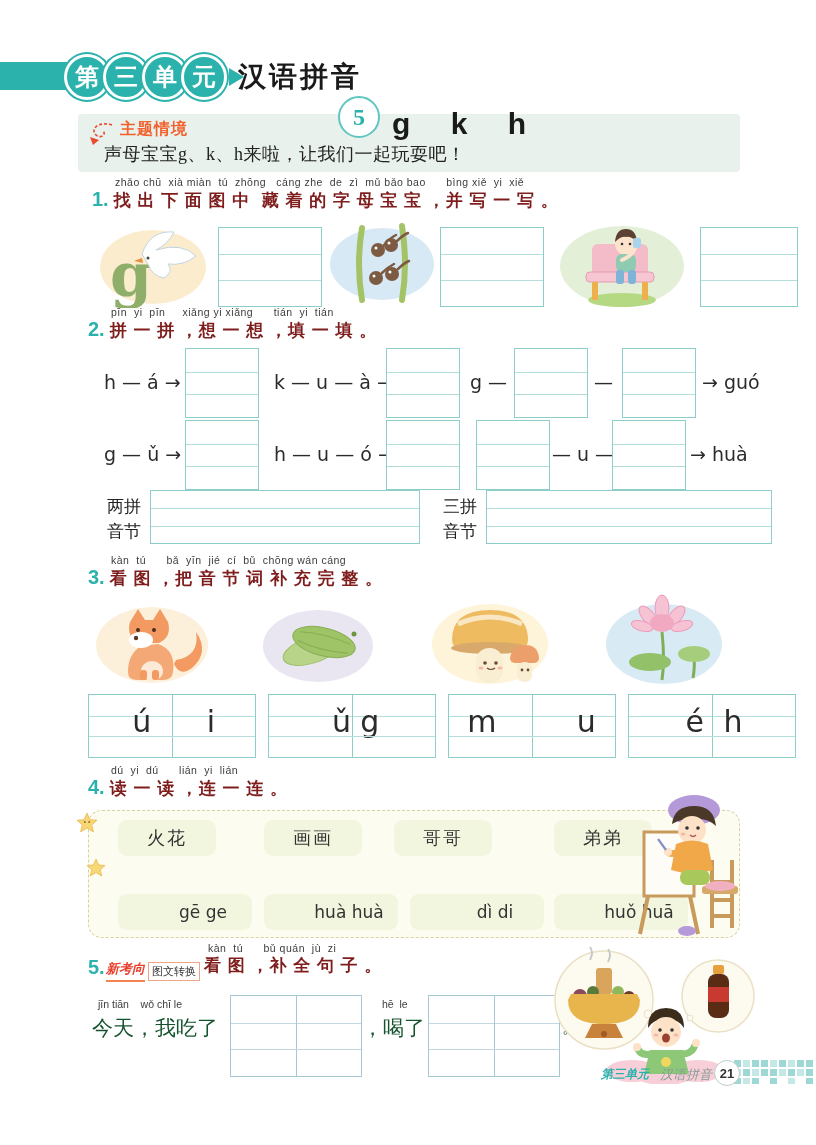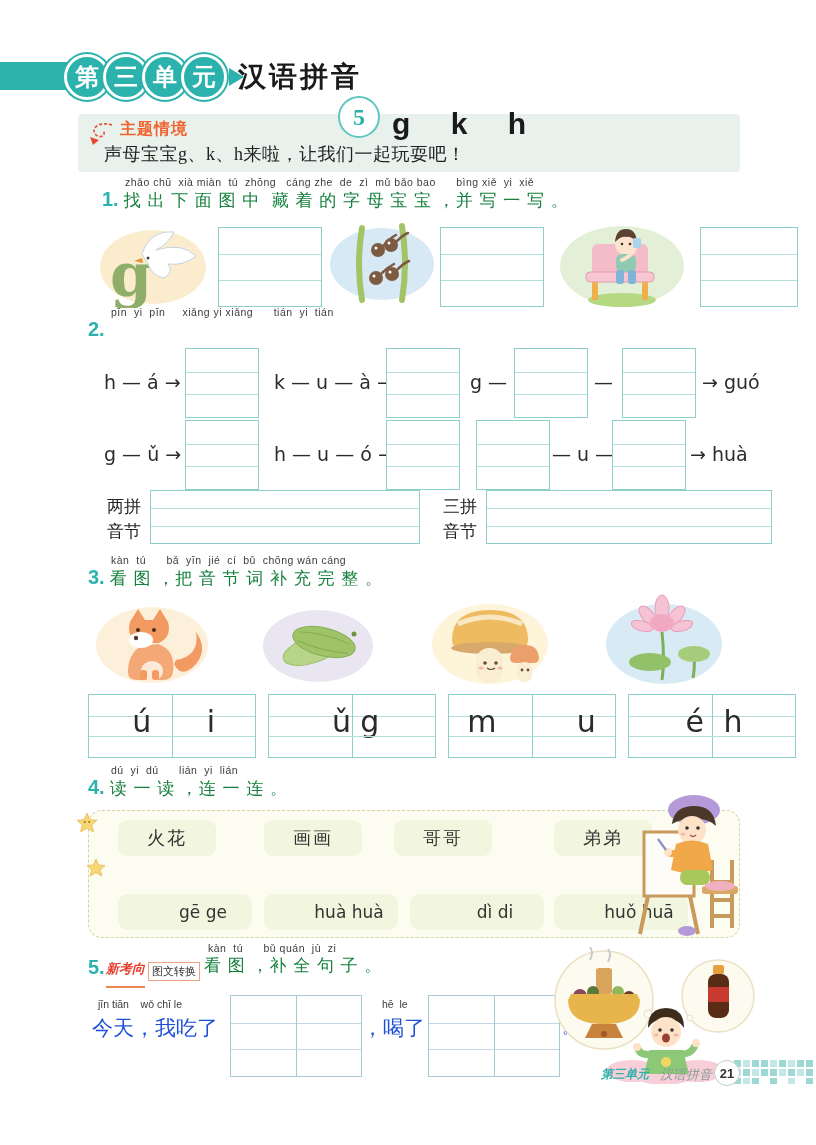--- a/index.html
+++ b/index.html
@@ -22,21 +22,21 @@
        color:#2cb2ac;font-weight:bold;font-size:24px;font-family:"Liberation Serif",serif;}
   .lesson-letters{position:absolute;left:392px;top:94px;font-size:30px;font-weight:bold;color:#1a1a1a;letter-spacing:16px;margin-top:13px;}
   .theme-label{position:absolute;left:120px;top:119px;color:#f2622e;font-weight:bold;font-size:16px;letter-spacing:1px;}
   .theme-text{position:absolute;left:104px;top:142px;font-size:18px;color:#222;
        font-family:"Liberation Serif",serif;letter-spacing:0.5px;}
   
   .qhead{position:absolute;}
   .qpy{font-size:10.5px;color:#3c3c3c;margin-left:23px;white-space:pre;letter-spacing:0.5px;}
   .qline{display:flex;align-items:baseline;margin-top:0px;}
   .qnum{color:#2cb2ac;font-weight:bold;font-size:20px;margin-right:5px;}
-  .qtext{font-weight:normal;font-size:17px;color:#15803d;letter-spacing:1px;white-space:pre;}
+  .qtext{font-weight:bold;font-size:17px;color:#7f1d1d;letter-spacing:1px;white-space:pre;}
   
   .g4{position:absolute;background:#fff;border:1.3px solid #8ccfca;}
   .g4::before,.g4::after{content:"";position:absolute;left:0;right:0;border-top:1px solid #b4ded9;}
   .g4::before{top:33.33%;}
   .g4::after{top:66.66%;}
   .g4 .vd{position:absolute;top:-1px;bottom:-1px;left:50%;border-left:1.3px solid #8ccfca;}
   .g4.blue{border-color:#a6c8d4;}
   .g4.blue::before,.g4.blue::after{border-top-color:#c3d8e2;}
   .g4.blue .vd{border-left-color:#a6c8d4;}
   
@@ -47,25 +47,25 @@
   
   .q4-panel{position:absolute;left:88px;top:810px;width:650px;height:126px;background:#fdfcf0;
        border:1.5px dashed #d6d2a2;border-radius:14px;}
   .wcard{position:absolute;width:98px;height:36px;background:#f3f6de;border-radius:9px;
        display:flex;align-items:center;justify-content:center;}
   .wcard.cn{font-family:"Liberation Serif",serif;font-size:18px;color:#333;letter-spacing:2px;}
   .wcard.py{font-family:"DejaVu Sans",sans-serif;font-size:17px;color:#333;padding-left:36px;}
   
   .q5-num{position:absolute;left:88px;top:956px;color:#2cb2ac;font-weight:bold;font-size:20px;}
   .badge-new{position:absolute;left:106px;top:960px;color:#e8402e;font-weight:bold;font-style:italic;
-       font-size:13px;border-bottom:2px solid #f0854f;padding-bottom:8px;}
+       font-size:13px;border-bottom:2px solid #f0854f;padding-bottom:2px;}
   .badge-type{position:absolute;left:148px;top:962px;color:#333;font-size:11px;border:1px solid #f0a484;
        padding:1px 3px;background:#fff;}
   .sent-py{position:absolute;font-size:10.5px;color:#3c3c3c;white-space:pre;}
-  .sent-cn{position:absolute;font-size:21px;color:#1d4ed8;font-family:"Liberation Serif",serif;white-space:pre;}
+  .sent-cn{position:absolute;font-size:21px;color:#14532d;font-family:"Liberation Serif",serif;white-space:pre;}
   
   .f-unit{position:absolute;left:601px;top:1066px;color:#2cb2ac;font-size:12px;font-weight:bold;font-style:italic;}
   .f-subject{position:absolute;left:660px;top:1066px;color:#8a9a98;font-size:13px;font-style:italic;}
   .f-circle{position:absolute;left:714px;top:1060px;width:24px;height:24px;border-radius:50%;background:#fff;
        border:1px solid #c0ccca;display:flex;align-items:center;justify-content:center;
        font-size:13px;font-weight:bold;color:#333;z-index:2;}
   .f-blocks{position:absolute;left:734px;top:1058px;z-index:1;}
   svg{display:block;}
 </style>
 </head>
@@ -85,21 +85,21 @@
 <div class="lesson-circle">5</div>
 <div class="lesson-letters">g  k  h</div>
 
 <svg class="abs" style="left:86px;top:120px" width="30" height="28" viewBox="0 0 30 28">
   <path d="M26 5 C12 1 4 9 10 15 C14 19 21 15 17 11" fill="none" stroke="#e84a30" stroke-width="1.6" stroke-dasharray="3 2"></path>
   <path d="M4 17 L13 20 L7 25 Z" fill="#e84a30"></path>
 </svg>
 <div class="theme-label">主题情境</div>
 <div class="theme-text">声母宝宝g、k、h来啦，让我们一起玩耍吧！</div>
 
-<div class="qhead" style="left:102px;top:176px">
+<div class="qhead" style="left:92px;top:176px">
   <div class="qpy">zhǎo chū  xià miàn  tú  zhōng   cáng zhe  de  zì  mǔ bǎo bao      bìng xiě  yi  xiě</div>
   <div class="qline">
     <span class="qnum">1.</span>
     <span class="qtext">找 出 下 面 图 中  藏 着 的 字 母 宝 宝 ，并 写 一 写 。</span>
   </div>
 </div>
 
 <svg class="abs" style="left:98px;top:220px" width="112" height="88" viewBox="0 0 112 88">
   <ellipse cx="55" cy="47" rx="53" ry="37" fill="#fbecce"></ellipse>
   <text x="12" y="76" font-family="DejaVu Serif,serif" font-weight="bold" font-size="60" fill="#8fae6a">g</text>
@@ -150,20 +150,21 @@
     <rect x="72" y="56" width="8" height="14" rx="3" fill="#7fb3d8"></rect>
   <path d="M66 46 q10 -4 13 -12" stroke="#fde3cb" stroke-width="4" fill="none" stroke-linecap="round"></path>
   <rect x="77" y="24" width="8" height="10" rx="2" fill="#a8d4ee"></rect>
 </svg>
 <div class="g4" style="left:700px;top:227px;width:96px;height:78px"></div>
 
 <div class="qhead" style="left:88px;top:306px">
   <div class="qpy">pīn  yi  pīn     xiǎng yi xiǎng      tián  yi  tián</div>
   <div class="qline">
     <span class="qnum">2.</span>
+    <span class="qtext">拼 一 拼 ，想 一 想 ，填 一 填 。</span>
   </div>
 </div>
 
 <span class="expr" style="left:104px;top:371px">h — á →</span>
 <div class="g4" style="left:185px;top:348px;width:72px;height:68px"></div>
 <span class="expr" style="left:274px;top:371px">k — u — à →</span>
 <div class="g4" style="left:386px;top:348px;width:72px;height:68px"></div>
 <span class="expr" style="left:470px;top:371px">g —</span>
 <div class="g4" style="left:514px;top:348px;width:72px;height:68px"></div>
 <span class="expr" style="left:594px;top:371px">—</span>

